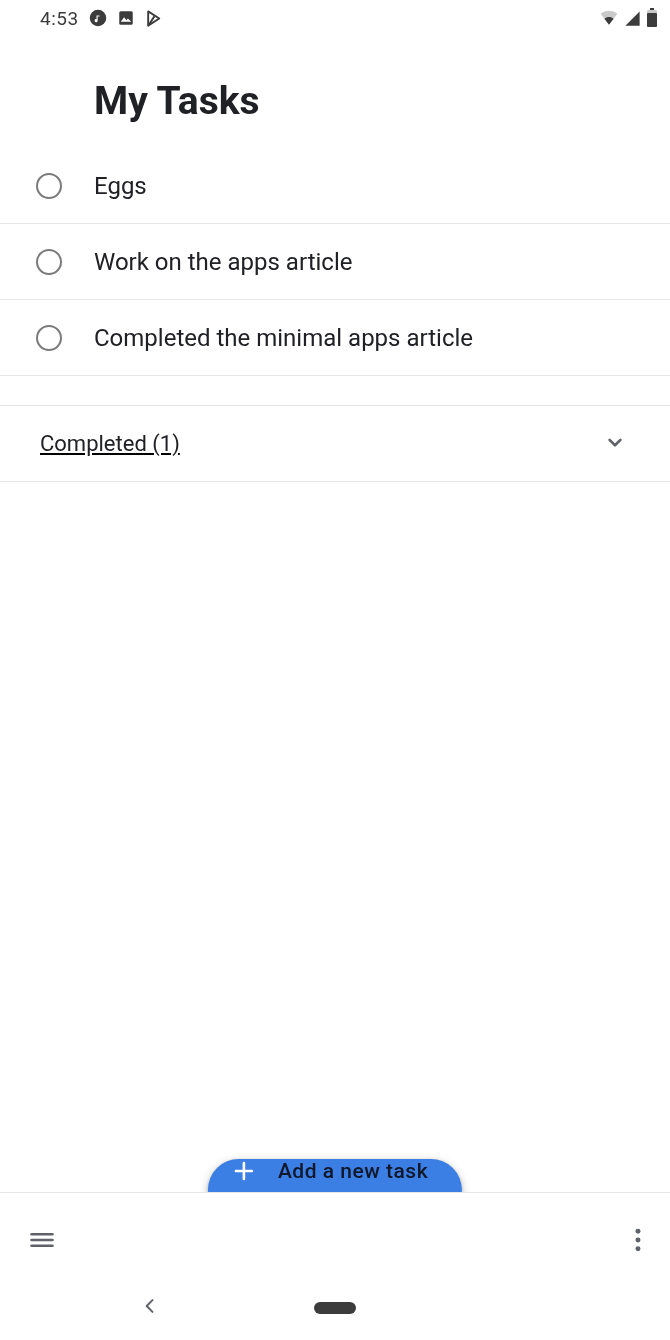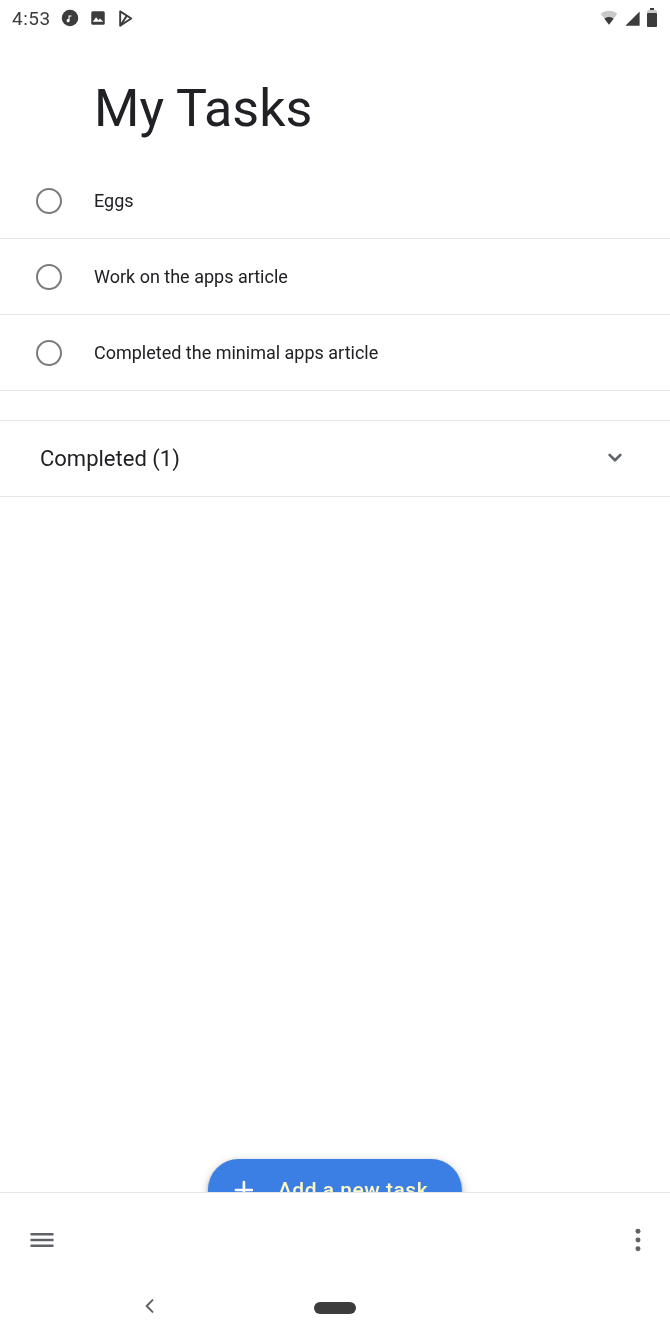--- a/index.html
+++ b/index.html
@@ -22,40 +22,41 @@
       display: flex;
       align-items: center;
       padding: 0 12px;
       font-size: 19px;
       color: #3c3c3c;
     }
     .status-left {
       display: flex;
       align-items: center;
       gap: 10px;
+      margin-left: 28px;
     }
     .status-right {
       margin-left: auto;
       display: flex;
       align-items: center;
       gap: 4px;
     }
     .status-time {
       font-weight: 400;
       letter-spacing: 0.5px;
     }
     .ic {
       display: inline-flex;
       align-items: center;
       justify-content: center;
     }
     
     .page-title {
-      font-size: 52px;
-      font-weight: 400;
+      font-size: 39px;
+      font-weight: 700;
       color: #202124;
       padding: 42px 0 24px 94px;
       letter-spacing: 0;
     }
     
     .task-list {
       width: 100%;
     }
     .task-row {
       display: flex;
@@ -70,57 +71,58 @@
       border-top: none;
     }
     .task-circle {
       width: 26px;
       height: 26px;
       border: 2.2px solid #7b7b7b;
       border-radius: 50%;
       flex-shrink: 0;
     }
     .task-title {
-      font-size: 18px;
+      font-size: 24px;
       color: #202124;
     }
     .spacer-after-list {
       height: 30px;
       border-bottom: 1px solid #e7e7e7;
     }
     
     .completed-row {
       display: flex;
       align-items: center;
       height: 76px;
       border-bottom: 1px solid #e7e7e7;
       padding: 0 36px 0 40px;
+      text-decoration: underline;
     }
     .completed-label {
       font-size: 22px;
       color: #202124;
     }
     .chevron-wrap {
       margin-left: auto;
       margin-right: 6px;
       color: #5f6368;
     }
     
     .fab {
       position: absolute;
       left: 50%;
       transform: translateX(-50%);
       bottom: 119px;
       height: 62px;
       padding: 0 34px 0 24px;
       background: #3b7ee4;
-      color: #fef9c3;
+      color: #0f172a;
       border-radius: 40px;
       display: inline-flex;
-      align-items: center;
+      align-items: flex-start;
       gap: 22px;
       font-size: 21px;
       font-weight: 500;
       letter-spacing: 0.5px;
       box-shadow: 0 3px 10px rgba(0,0,0,0.25), 0 1px 3px rgba(0,0,0,0.2);
       cursor: pointer;
     }
     .fab svg { display:block; }
     
     .bottom-bar {

